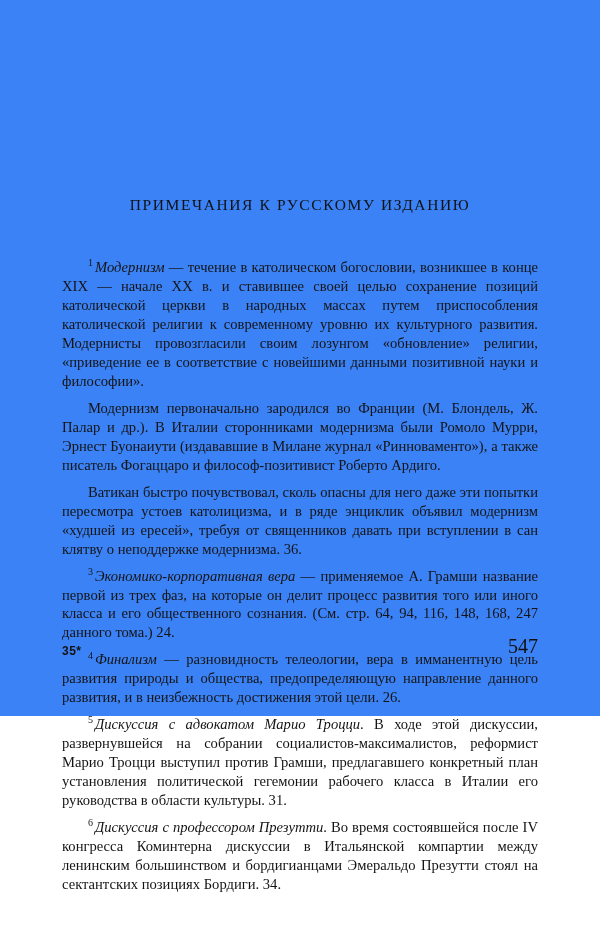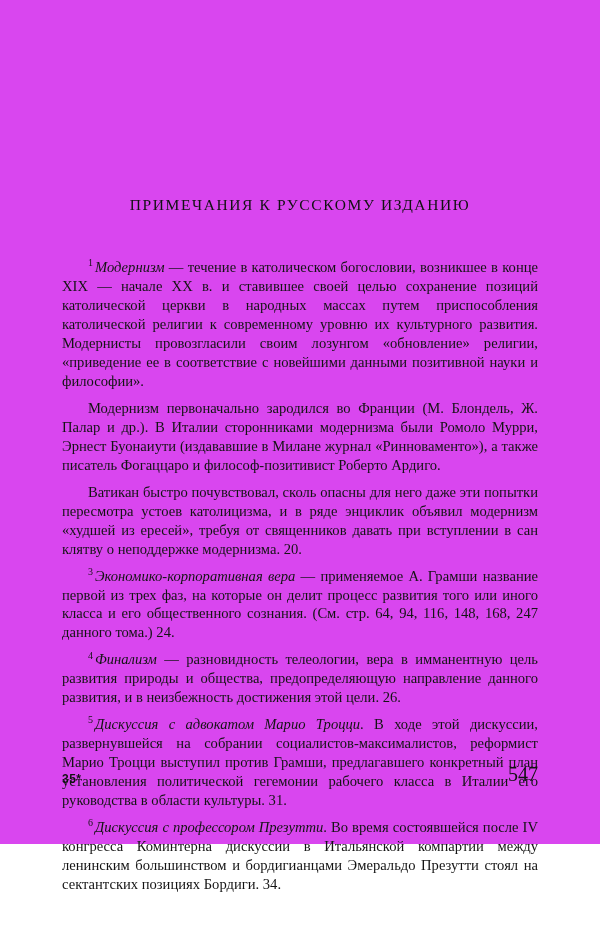--- a/index.html
+++ b/index.html
@@ -12,22 +12,22 @@
     height: 940px;
     position: relative;
     overflow: hidden;
     font-family: "Liberation Serif", serif;
     color: #1a1a1a;
   }
   .page {
     position: absolute;
     left: 0; top: 0;
     width: 600px;
-    height: 844px;
-    background: #d946ef;
+    height: 716px;
+    background: #3b82f6;
   }
   .content {
     position: absolute;
     left: 62px;
     top: 196px;
     width: 476px;
   }
   .page-heading {
     text-align: center;
     font-size: 15.5px;
@@ -87,21 +87,21 @@
 <body>
 
 <div class="page">
 
   <div class="content">
 
     <h1 class="page-heading">ПРИМЕЧАНИЯ К РУССКОМУ ИЗДАНИЮ</h1>
 
     <p class="note"><span class="sup">1</span><span class="term">Модернизм</span><span> — течение в католическом богословии, возникшее в конце XIX — начале XX в. и ставившее своей целью сохранение позиций католической церкви в народных массах путем приспособления католической религии к современному уровню их культурного развития. Модернисты провозгласили своим лозунгом «обновление» религии, «приведение ее в соответствие с новейшими данными позитивной науки и философии».</span></p>
     <p class="note cont"><span>Модернизм первоначально зародился во Франции (М. Блондель, Ж. Палар и др.). В Италии сторонниками модернизма были Ромоло Мурри, Эрнест Буонаиути (издававшие в Милане журнал «Ринноваменто»), а также писатель Фогаццаро и философ-позитивист Роберто Ардиго.</span></p>
-    <p class="note cont"><span>Ватикан быстро почувствовал, сколь опасны для него даже эти попытки пересмотра устоев католицизма, и в ряде энциклик объявил модернизм «худшей из ересей», требуя от священников давать при вступлении в сан клятву о неподдержке модернизма. 20.</span></p>
+    <p class="note cont"><span>Ватикан быстро почувствовал, сколь опасны для него даже эти попытки пересмотра устоев католицизма, и в ряде энциклик объявил модернизм «худшей из ересей», требуя от священников давать при вступлении в сан клятву о неподдержке модернизма. 36.</span></p>
 
 
     <p class="note"><span class="sup">3</span><span class="term">Экономико-корпоративная вера</span><span> — применяемое А. Грамши название первой из трех фаз, на которые он делит процесс развития того или иного класса и его общественного сознания. (См. стр. 64, 94, 116, 148, 168, 247 данного тома.) 24.</span></p>
 
     <p class="note"><span class="sup">4</span><span class="term">Финализм</span><span> — разновидность телеологии, вера в имманентную цель развития природы и общества, предопределяющую направление данного развития, и в неизбежность достижения этой цели. 26.</span></p>
 
     <p class="note"><span class="sup">5</span><span class="term">Дискуссия с адвокатом Марио Троцци</span><span>. В ходе этой дискуссии, развернувшейся на собрании социалистов-максималистов, реформист Марио Троцци выступил против Грамши, предлагавшего конкретный план установления политической гегемонии рабочего класса в Италии его руководства в области культуры. 31.</span></p>
 
     <p class="note"><span class="sup">6</span><span class="term">Дискуссия с профессором Презутти</span><span>. Во время состоявшейся после IV конгресса Коминтерна дискуссии в Итальянской компартии между ленинским большинством и бордигианцами Эмеральдо Презутти стоял на сектантских позициях Бордиги. 34.</span></p>
 

